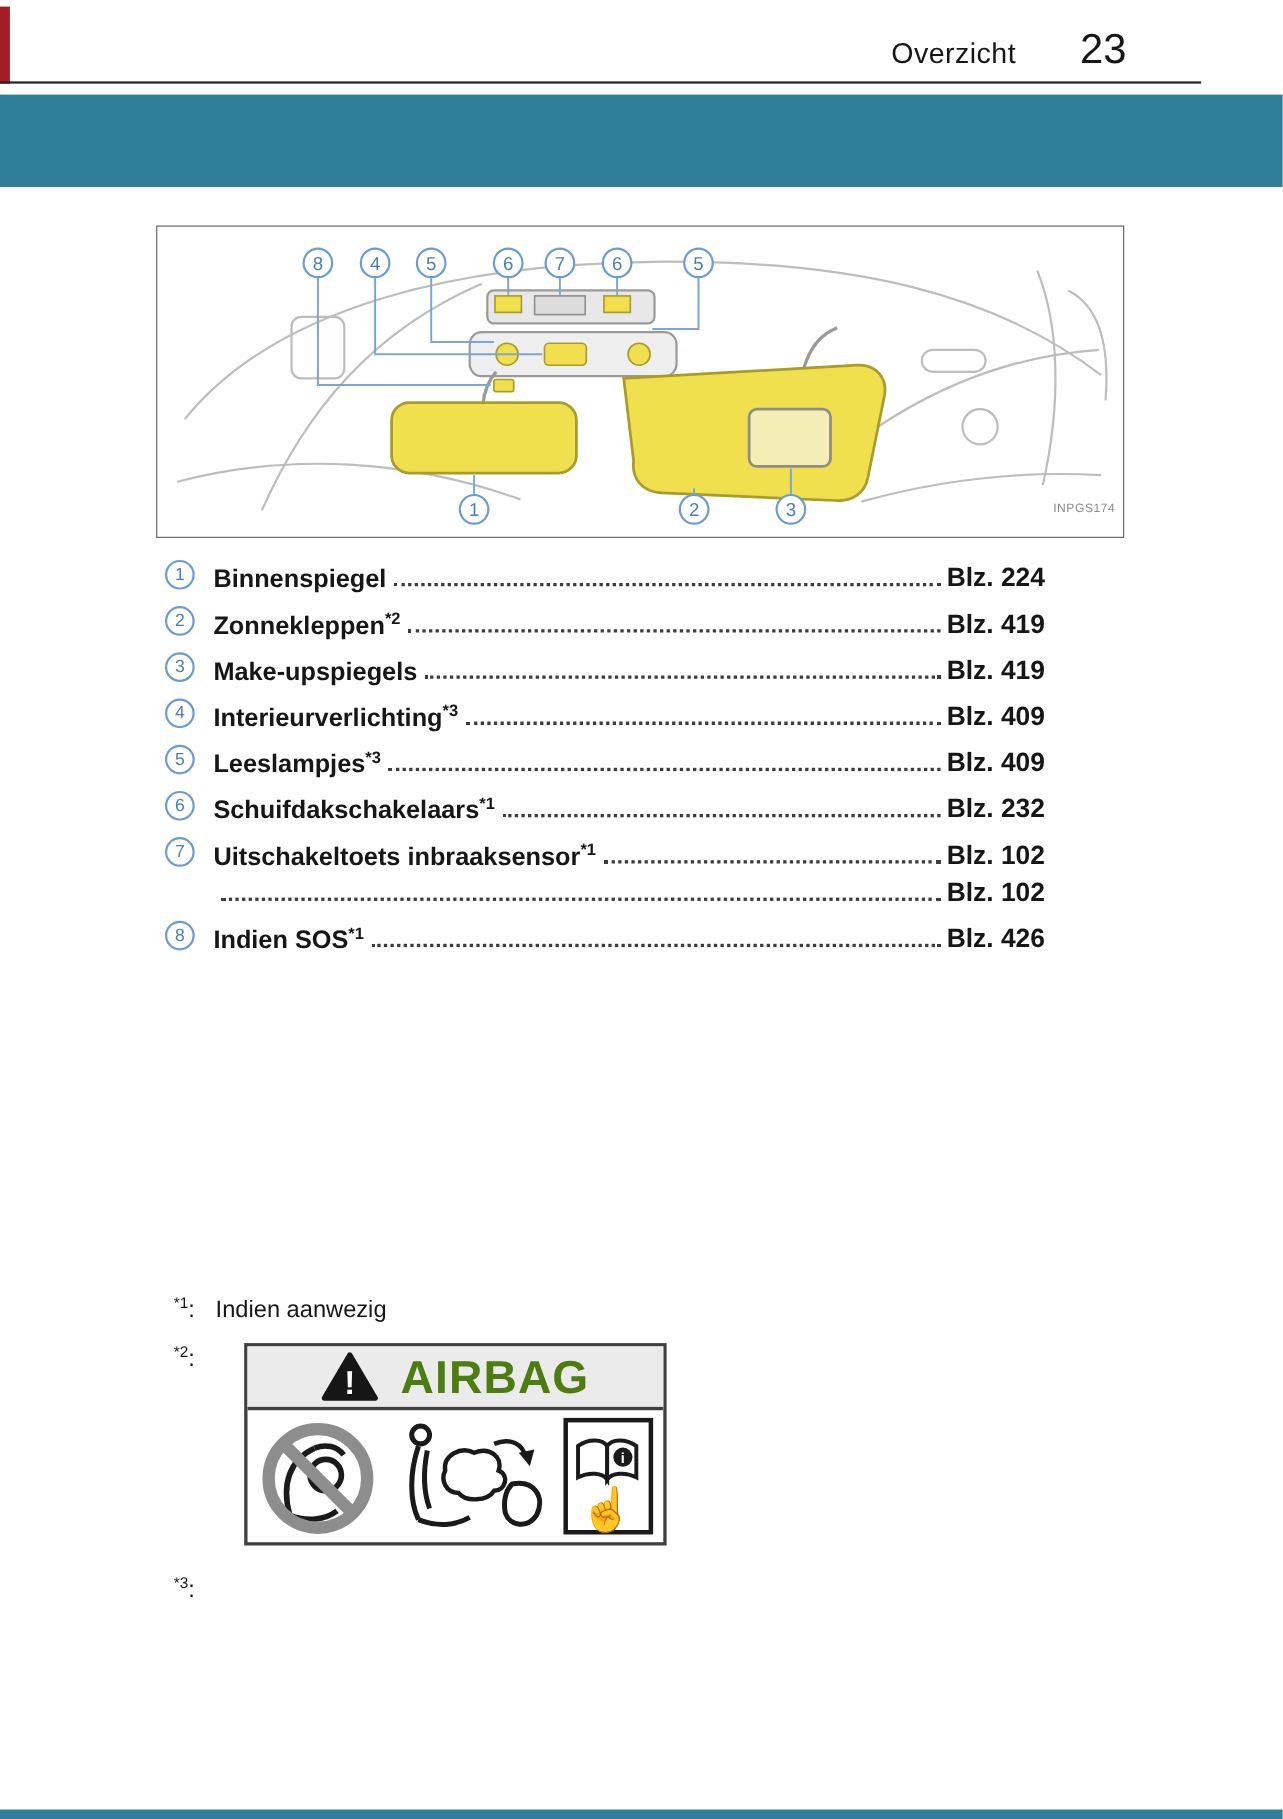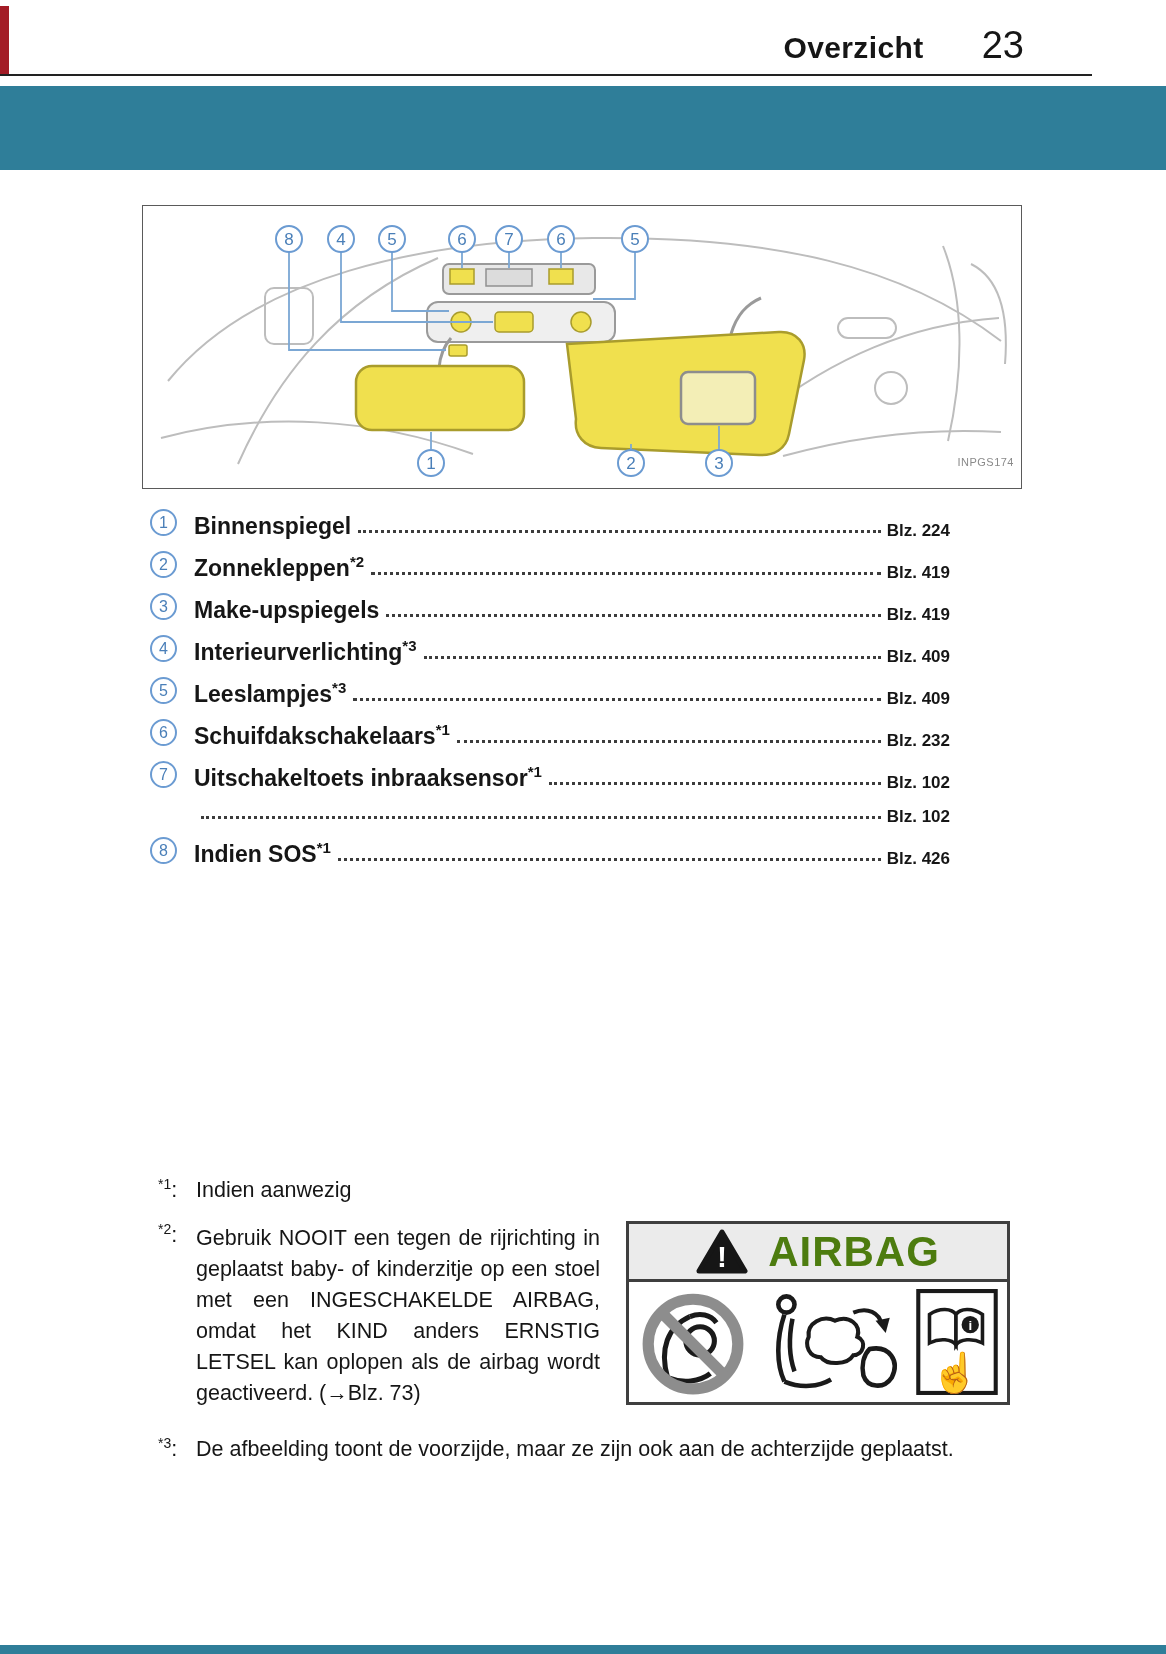--- a/index.html
+++ b/index.html
@@ -7,42 +7,42 @@
   body {
     position: relative;
     width: 1166px; height: 1654px;
     background: #ffffff;
     font-family: "Liberation Sans", sans-serif;
     color: #161616;
     overflow: hidden;
   }
   .red-accent { position: absolute; left: 0; top: 6px; width: 9px; height: 70px; background: #a31c26; }
   .hdr { position: absolute; top: 24px; left: 0; width: 1024px; display: flex; justify-content: flex-end; align-items: baseline; gap: 58px; }
-  .hdr .sec { font-size: 30px; font-weight: 700; letter-spacing: .4px; }
+  .hdr .sec { font-size: 26px; font-weight: 400; letter-spacing: .4px; }
   .hdr .num { font-size: 38px; font-weight: 400; }
   .hdr-rule { position: absolute; top: 74px; left: 0; width: 1092px; border-top: 2px solid #222; }
   .teal-band { position: absolute; left: 0; top: 86px; width: 1166px; height: 84px; background: #2f7e99; }
   .bottom-band { position: absolute; left: 0; bottom: 0; width: 1166px; height: 9px; background: #2f7e99; }
 
   .figure { position: absolute; left: 142px; top: 205px; width: 880px; height: 284px; border: 1px solid #5a5a5a; background: #fff; }
   .figure svg.diagram { display: block; width: 878px; height: 282px; }
   .fig-code { position: absolute; right: 7px; bottom: 20px; font-size: 11px; color: #8a8a8a; letter-spacing: .5px; }
   .csvg { fill: #4a7fb8; font-size: 17px; font-family: "Liberation Sans", sans-serif; }
 
   .list { position: absolute; left: 150px; top: 499px; width: 800px; }
   .lrow { display: flex; align-items: flex-end; height: 42px; }
   .lrow.cont { height: 34px; }
   .badge { flex: 0 0 auto; width: 27px; height: 27px; border: 2px solid #6b9bd2; border-radius: 50%;
            color: #4a7fb8; font-size: 16px; display: flex; align-items: center; justify-content: center;
            margin: 0 17px 5px 0; }
   .lrow.cont .badge { visibility: hidden; }
   .lbl { font-size: 23px; font-weight: 700; white-space: nowrap; line-height: 1.2; }
   .lbl sup { font-size: 15px; line-height: 0; }
   .leader { flex: 1; border-bottom: 3px dotted #3c3c3c; margin: 0 6px 8px 7px; min-width: 20px; }
-  .pref { font-size: 17px; font-weight: 700; white-space: nowrap; line-height: 1.2; }
+  .pref { font-size: 24px; font-weight: 700; white-space: nowrap; line-height: 1.2; }
 
   .fnotes { position: absolute; left: 158px; top: 1178px; width: 852px; font-size: 21.5px; }
   .fn { display: flex; }
   .fn .mk { flex: 0 0 38px; white-space: nowrap; }
   .fn .mk sup { font-size: 14px; line-height: 0; }
   .fn1 { margin-bottom: 20px; }
   .fn2-text { width: 404px; text-align: justify; line-height: 31px; }
   .fn3 { margin-top: 28px; }
   .fn3 .fn3-text { white-space: nowrap; }
 
@@ -198,21 +198,20 @@
 </div>
 
 <div class="fnotes">
   <div class="fn fn1">
     <span class="mk"><sup>*1</sup><span>:</span></span>
     <span class="fn1-text">Indien aanwezig</span>
   </div>
 
   <div class="fn fn2">
     <span class="mk"><sup>*2</sup><span>:</span></span>
-    <span class="fn2-text">Gebruik NOOIT een tegen de rijrichting in geplaatst baby- of kinderzitje op een stoel met een INGESCHAKELDE AIRBAG, omdat het KIND anders ERNSTIG LETSEL kan oplopen als de airbag wordt geactiveerd. (→Blz. 73)</span>
 
     <div class="airbag">
       <div class="ab-head">
         <svg width="52" height="46" viewBox="0 0 52 46">
           <path d="M26,3 L49,42 L3,42 Z" fill="#161616" stroke="#161616" stroke-linejoin="round" stroke-width="5"></path>
           <text x="26" y="38" text-anchor="middle" fill="#ffffff" font-size="30" font-weight="bold" font-family="Liberation Sans, sans-serif">!</text>
         </svg>
         <span class="ab-title">AIRBAG</span>
       </div>
       <div class="ab-panels">
@@ -245,17 +244,16 @@
           <circle cx="54" cy="36" r="8.5" fill="#1a1a1a"></circle>
           <text x="54" y="41" text-anchor="middle" font-size="13" font-weight="bold" fill="#ffffff" font-family="Liberation Sans, sans-serif">i</text>
           <text x="40" y="96" text-anchor="middle" font-size="38" fill="#1a1a1a">☝</text>
         </svg>
       </div>
     </div>
   </div>
 
   <div class="fn fn3">
     <span class="mk"><sup>*3</sup><span>:</span></span>
-    <span class="fn3-text">De afbeelding toont de voorzijde, maar ze zijn ook aan de achterzijde geplaatst.</span>
   </div>
 </div>
 
 <div class="bottom-band"></div>
 
 </body></html>

